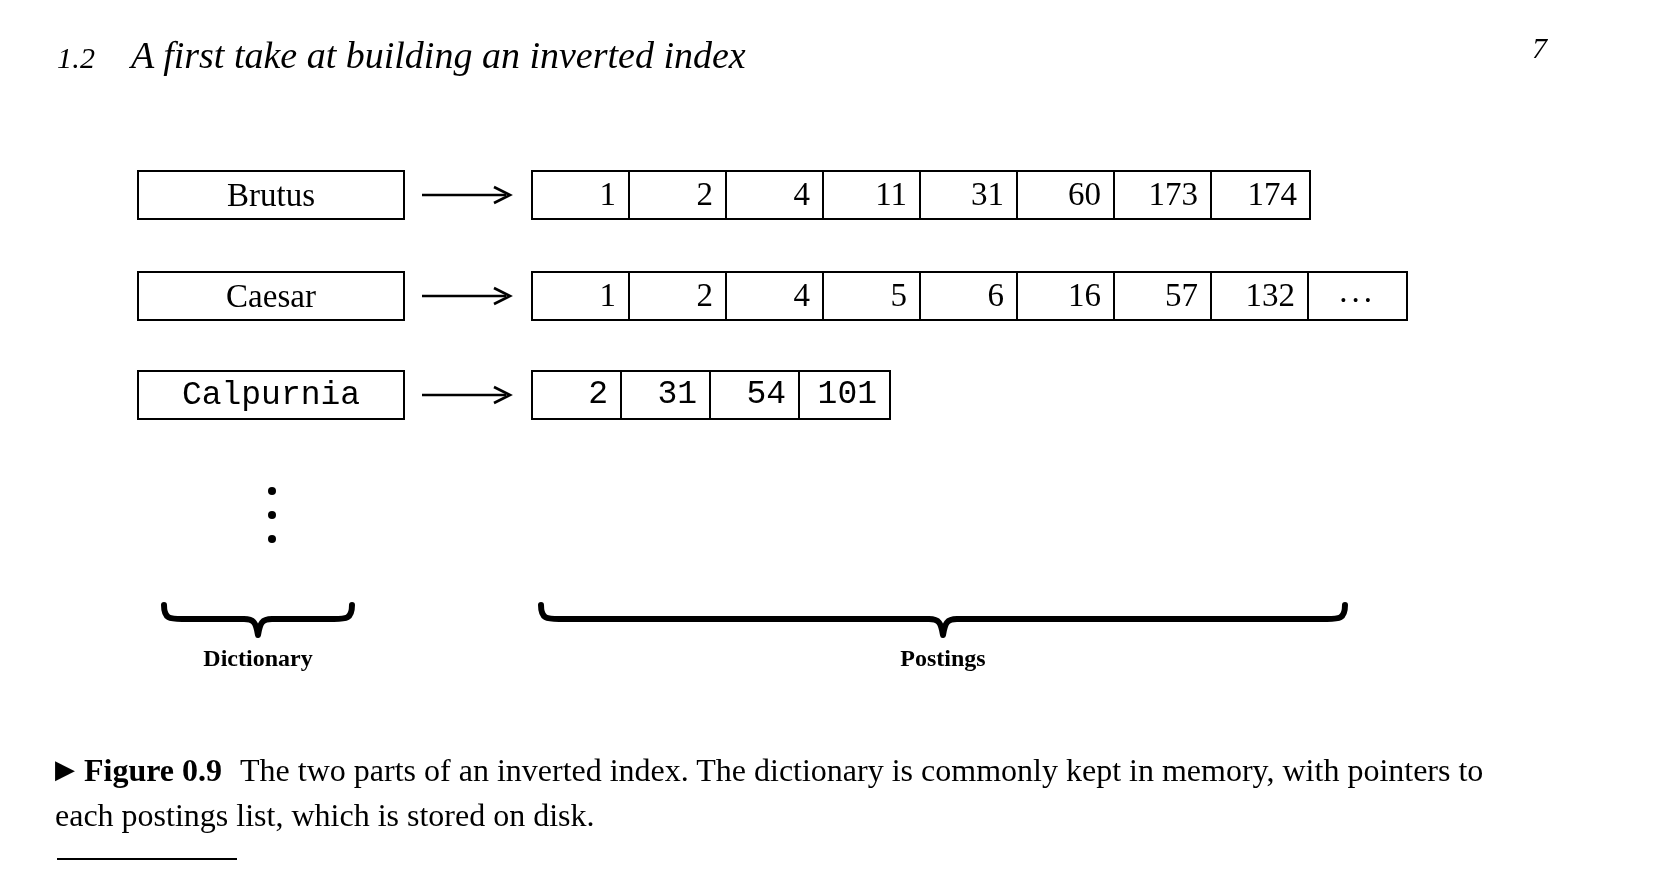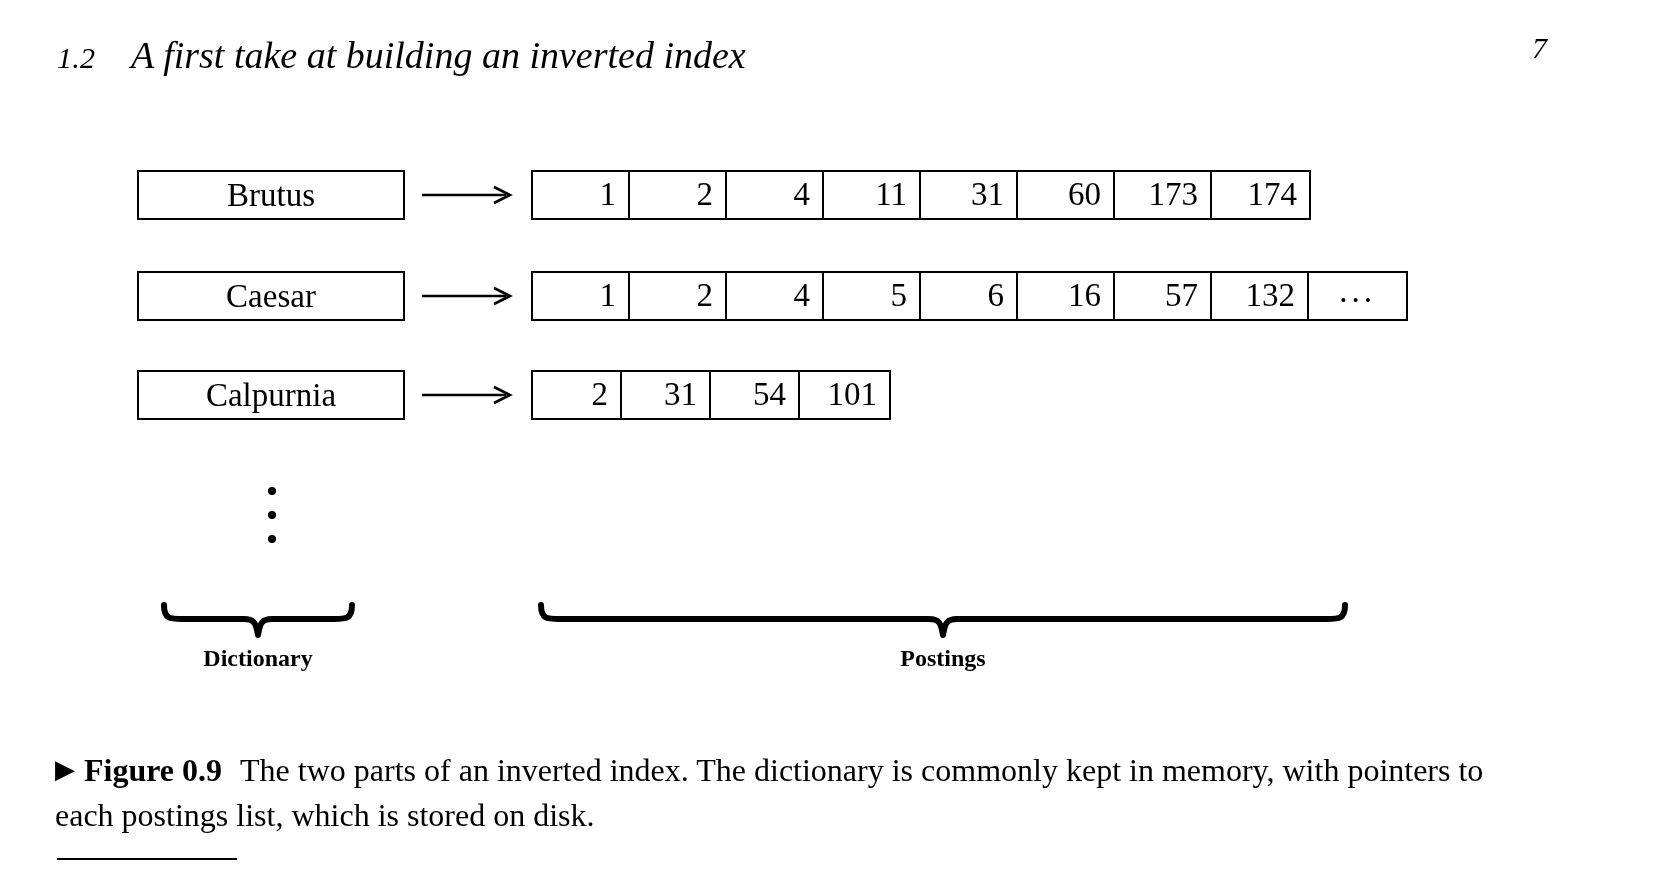--- a/index.html
+++ b/index.html
@@ -57,21 +57,21 @@
 
   .index-row {
     position: absolute;
     left: 137px;
     display: flex;
     align-items: center;
     height: 52px;
   }
   #index-row-0 { top: 160px; }
   #index-row-1 { top: 261px; }
-  #index-row-2 { top: 360px; }
+  #index-row-2 { top: 360px; font-family: Liberation Mono, monospace; }
 
   .term-box {
     width: 268px;
     height: 50px;
     box-sizing: border-box;
     border: 2.5px solid #000;
     display: flex;
     align-items: center;
     justify-content: center;
     font-size: 33px;

